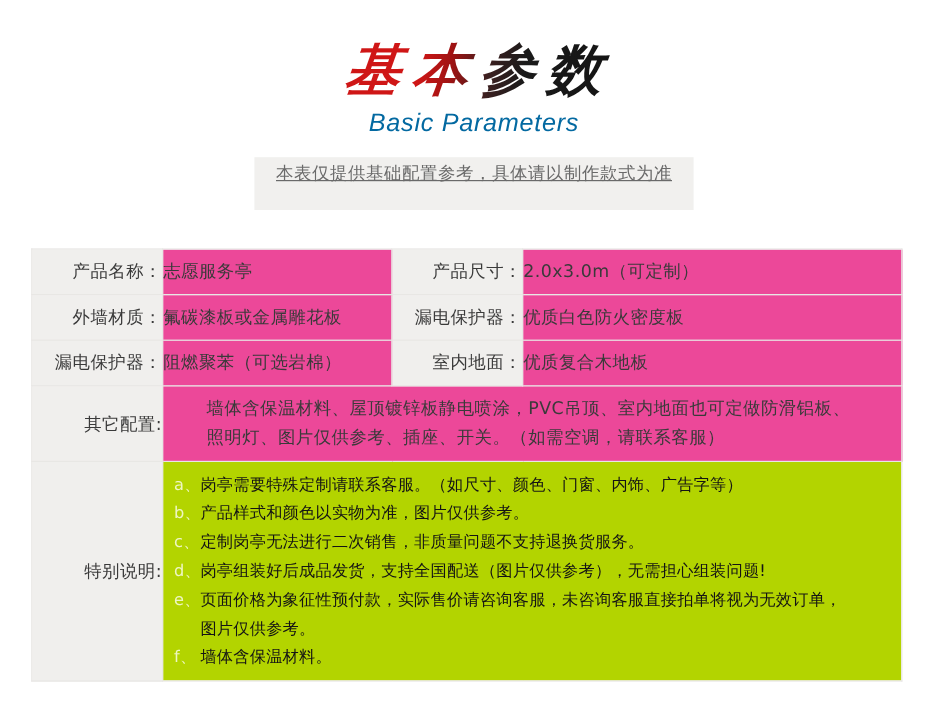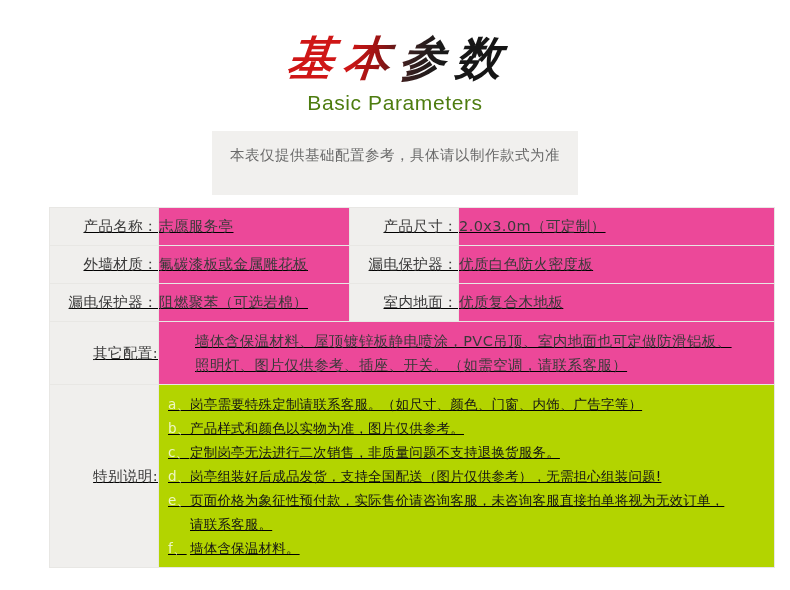--- a/index.html
+++ b/index.html
@@ -42,51 +42,52 @@
     background-clip: text;
     color: transparent;
     -webkit-text-fill-color: transparent;
     transform: skewX(-6deg);
     display: inline-block;
   }
   .en-title {
     font-family: "Liberation Sans", "DejaVu Sans", sans-serif;
     font-size: 21px;
     line-height: 26px;
-    color: #4d7c0f;
+    color: #0369a1;
     letter-spacing: 0.6px;
     margin: 4px 0 0 0;
     font-weight: 400;
+    font-style: italic;
   }
 
   
   .banner-wrap {
     width: 790px;
     margin-top: 15px;
     text-align: center;
   }
   .banner {
     display: inline-block;
     background: #f1f0ee;
     color: #6a6a6a;
     font-size: 14.5px;
     line-height: 28px;
     height: 44px;
-    padding: 10px 18px;
+    padding: 0 18px;
     letter-spacing: 0.5px;
     white-space: nowrap;
+    text-decoration: underline;
   }
 
   
   .table-wrap {
     position: absolute;
-    left: 49px;
+    left: 26px;
     top: 207px;
     width: 725px;
-    text-decoration: underline;
   }
   table.spec {
     width: 725px;
     border-collapse: collapse;
     table-layout: fixed;
     background: #fbfbfa;
   }
   table.spec td {
     border: 1px solid #e8e7e4;
     vertical-align: middle;
@@ -224,21 +225,21 @@
             <div class="note-line">
               <span class="note-marker">d、</span>
               <span class="note-text">岗亭组装好后成品发货，支持全国配送（图片仅供参考），无需担心组装问题!</span>
             </div>
 
             <div class="note-line">
               <span class="note-marker">e、</span>
               <span class="note-text">页面价格为象征性预付款，实际售价请咨询客服，未咨询客服直接拍单将视为无效订单，</span>
             </div>
             <div class="note-line note-cont">
-              <span class="note-text">请联系客服。</span>
+              <span class="note-text">图片仅供参考。</span>
             </div>
 
             <div class="note-line">
               <span class="note-marker">f、</span>
               <span class="note-text">墙体含保温材料。</span>
             </div>
 
           </div>
         </td>
       </tr>

